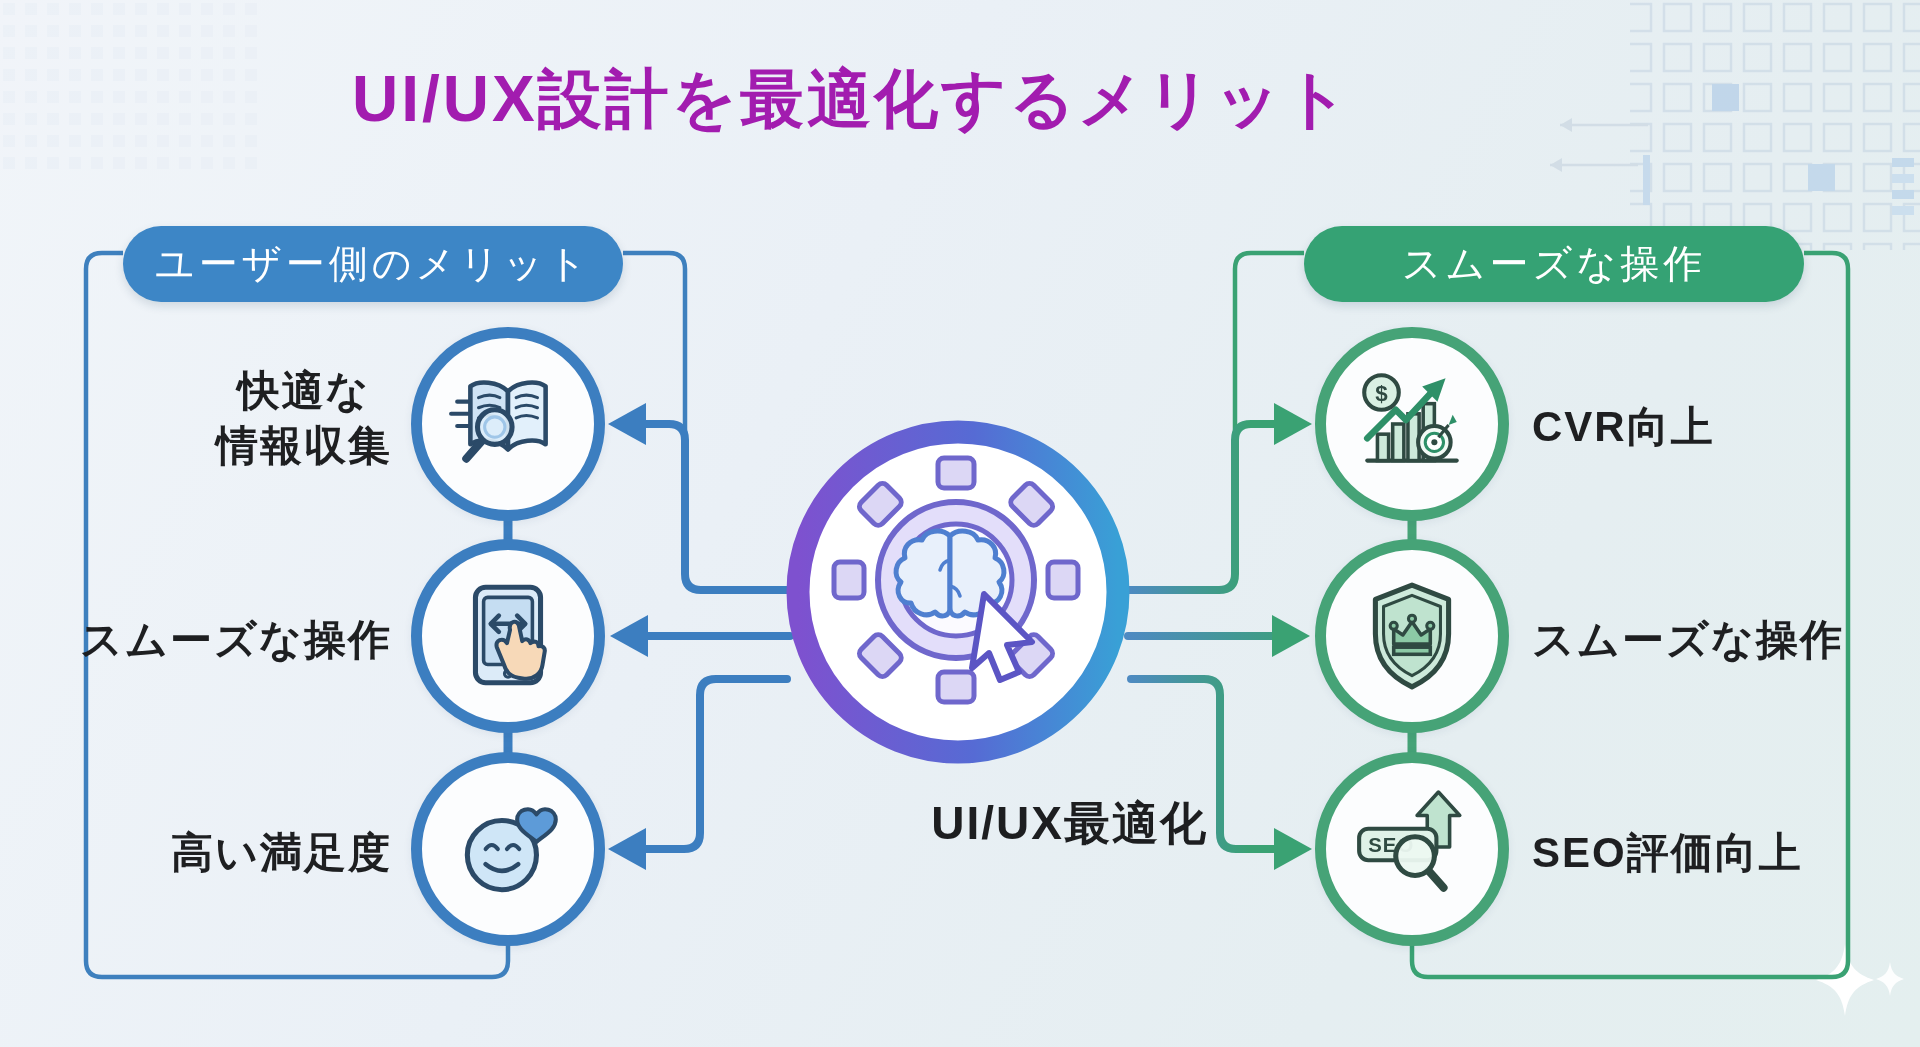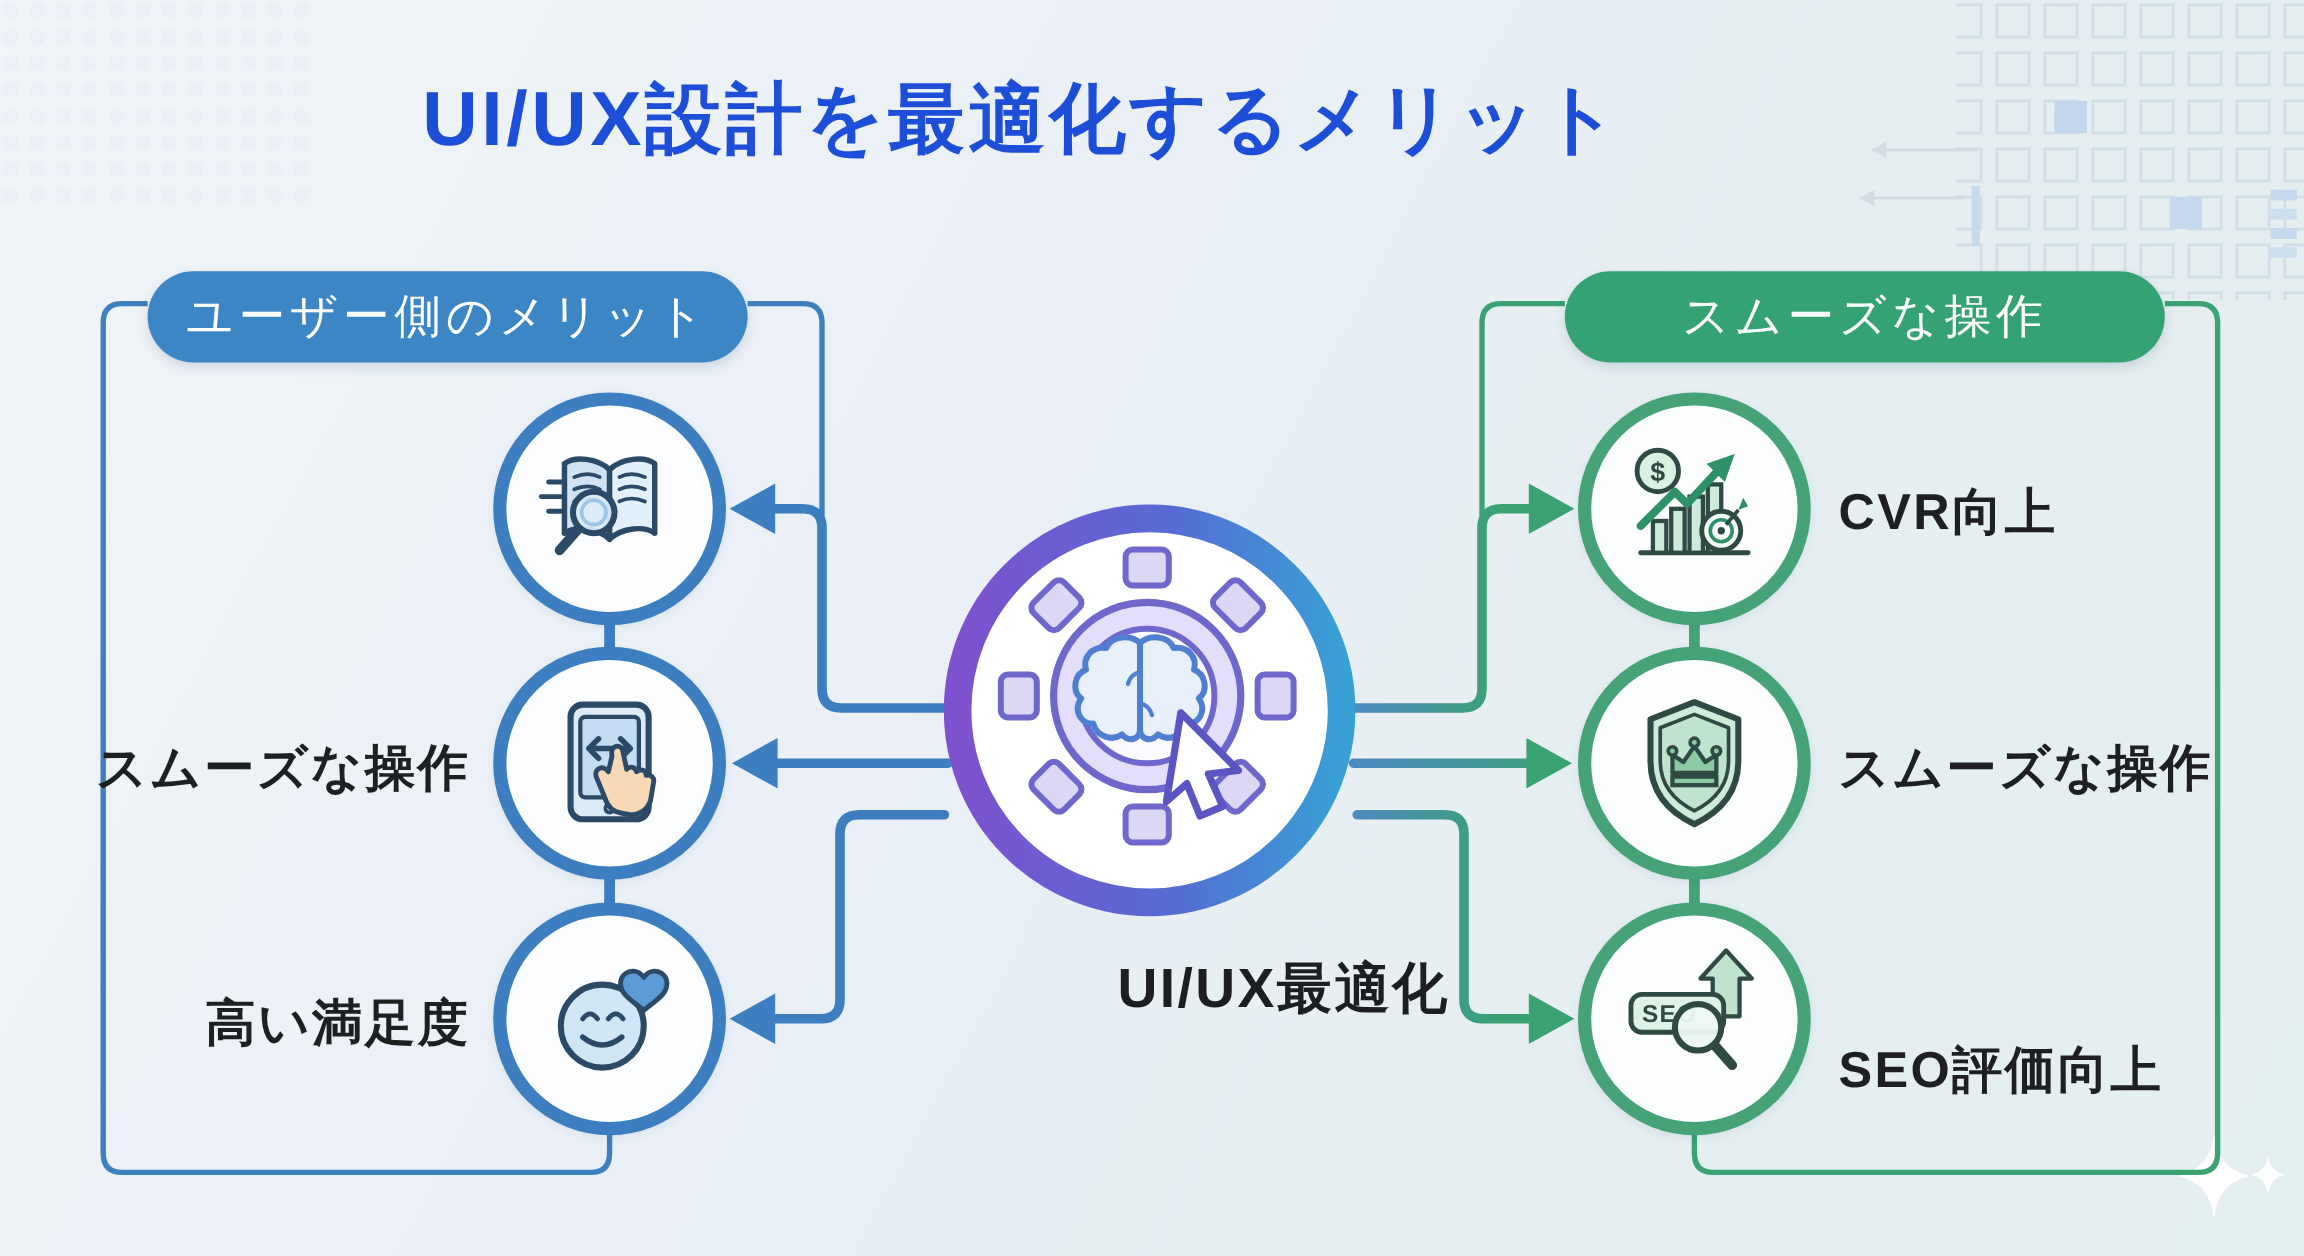--- a/index.html
+++ b/index.html
@@ -12,21 +12,21 @@
 
   
   .decor{position:absolute;pointer-events:none;}
   .decor-tl{left:0;top:0;opacity:.5;}
   .decor-tr{right:0;top:0;opacity:.75;}
   .sparkle{position:absolute;pointer-events:none;}
 
   
   .title{
     position:absolute;left:0;top:56px;width:1704px;text-align:center;
-    font-size:64px;font-weight:800;letter-spacing:3px;color:#1d4ed8;
+    font-size:64px;font-weight:800;letter-spacing:3px;color:#a21caf;
   }
 
   
   .pill{
     position:absolute;top:226px;width:500px;height:76px;border-radius:38px;
     display:flex;align-items:center;justify-content:center;
     color:#ffffff;font-size:39px;font-weight:400;letter-spacing:4px;
     box-shadow:0 4px 10px rgba(30,60,90,.15);
   }
   .pill-user{left:123px;background:#3d86c6;}
@@ -62,21 +62,21 @@
     position:absolute;font-weight:700;color:#1e1f21;
     font-size:42px;letter-spacing:2px;white-space:pre-line;line-height:1.3;
   }
   .label-left{right:1528px;text-align:center;}
   .label-right{left:1532px;text-align:left;white-space:nowrap;}
   .lbl-u1{top:364px;}
   .lbl-u2{top:613px;white-space:nowrap;text-align:center;}
   .lbl-u3{top:826px;white-space:nowrap;}
   .lbl-c1{top:400px;}
   .lbl-c2{top:613px;}
-  .lbl-c3{top:865px;}
+  .lbl-c3{top:826px;}
 </style>
 </head>
 <body>
 
 <div class="stage">
 
   <svg class="decor decor-tl" width="260" height="170">
     <defs>
       <pattern id="pxtl" width="22" height="22" patternUnits="userSpaceOnUse">
         <rect x="3" y="3" width="12" height="12" fill="#b9cde2"></rect>
@@ -293,20 +293,22 @@
       <g stroke="#4f7fd0" stroke-width="3.5" fill="none" stroke-linecap="round">
         <path d="M182 140 L182 204"></path>
         <path d="M182 158 Q174 160 172 168"></path>
         <path d="M182 184 Q190 186 192 194"></path>
       </g>
       <path d="M216 192 L264 240 L239 243 L251 270 L232 278 L221 251 L204 266 Z" fill="#ffffff" stroke="#5b55c4" stroke-width="6" stroke-linejoin="round"></path>
     </g>
   </svg>
   <div class="hub-label">UI/UX最適化</div>
 
+  <div class="item-label label-left lbl-u1">快適な
+情報収集</div>
   <div class="item-label label-left lbl-u2">スムーズな操作</div>
   <div class="item-label label-left lbl-u3">高い満足度</div>
 
   <div class="item-label label-right lbl-c1">CVR向上</div>
   <div class="item-label label-right lbl-c2">スムーズな操作</div>
   <div class="item-label label-right lbl-c3">SEO評価向上</div>
 
 </div>
 
 </body></html>

